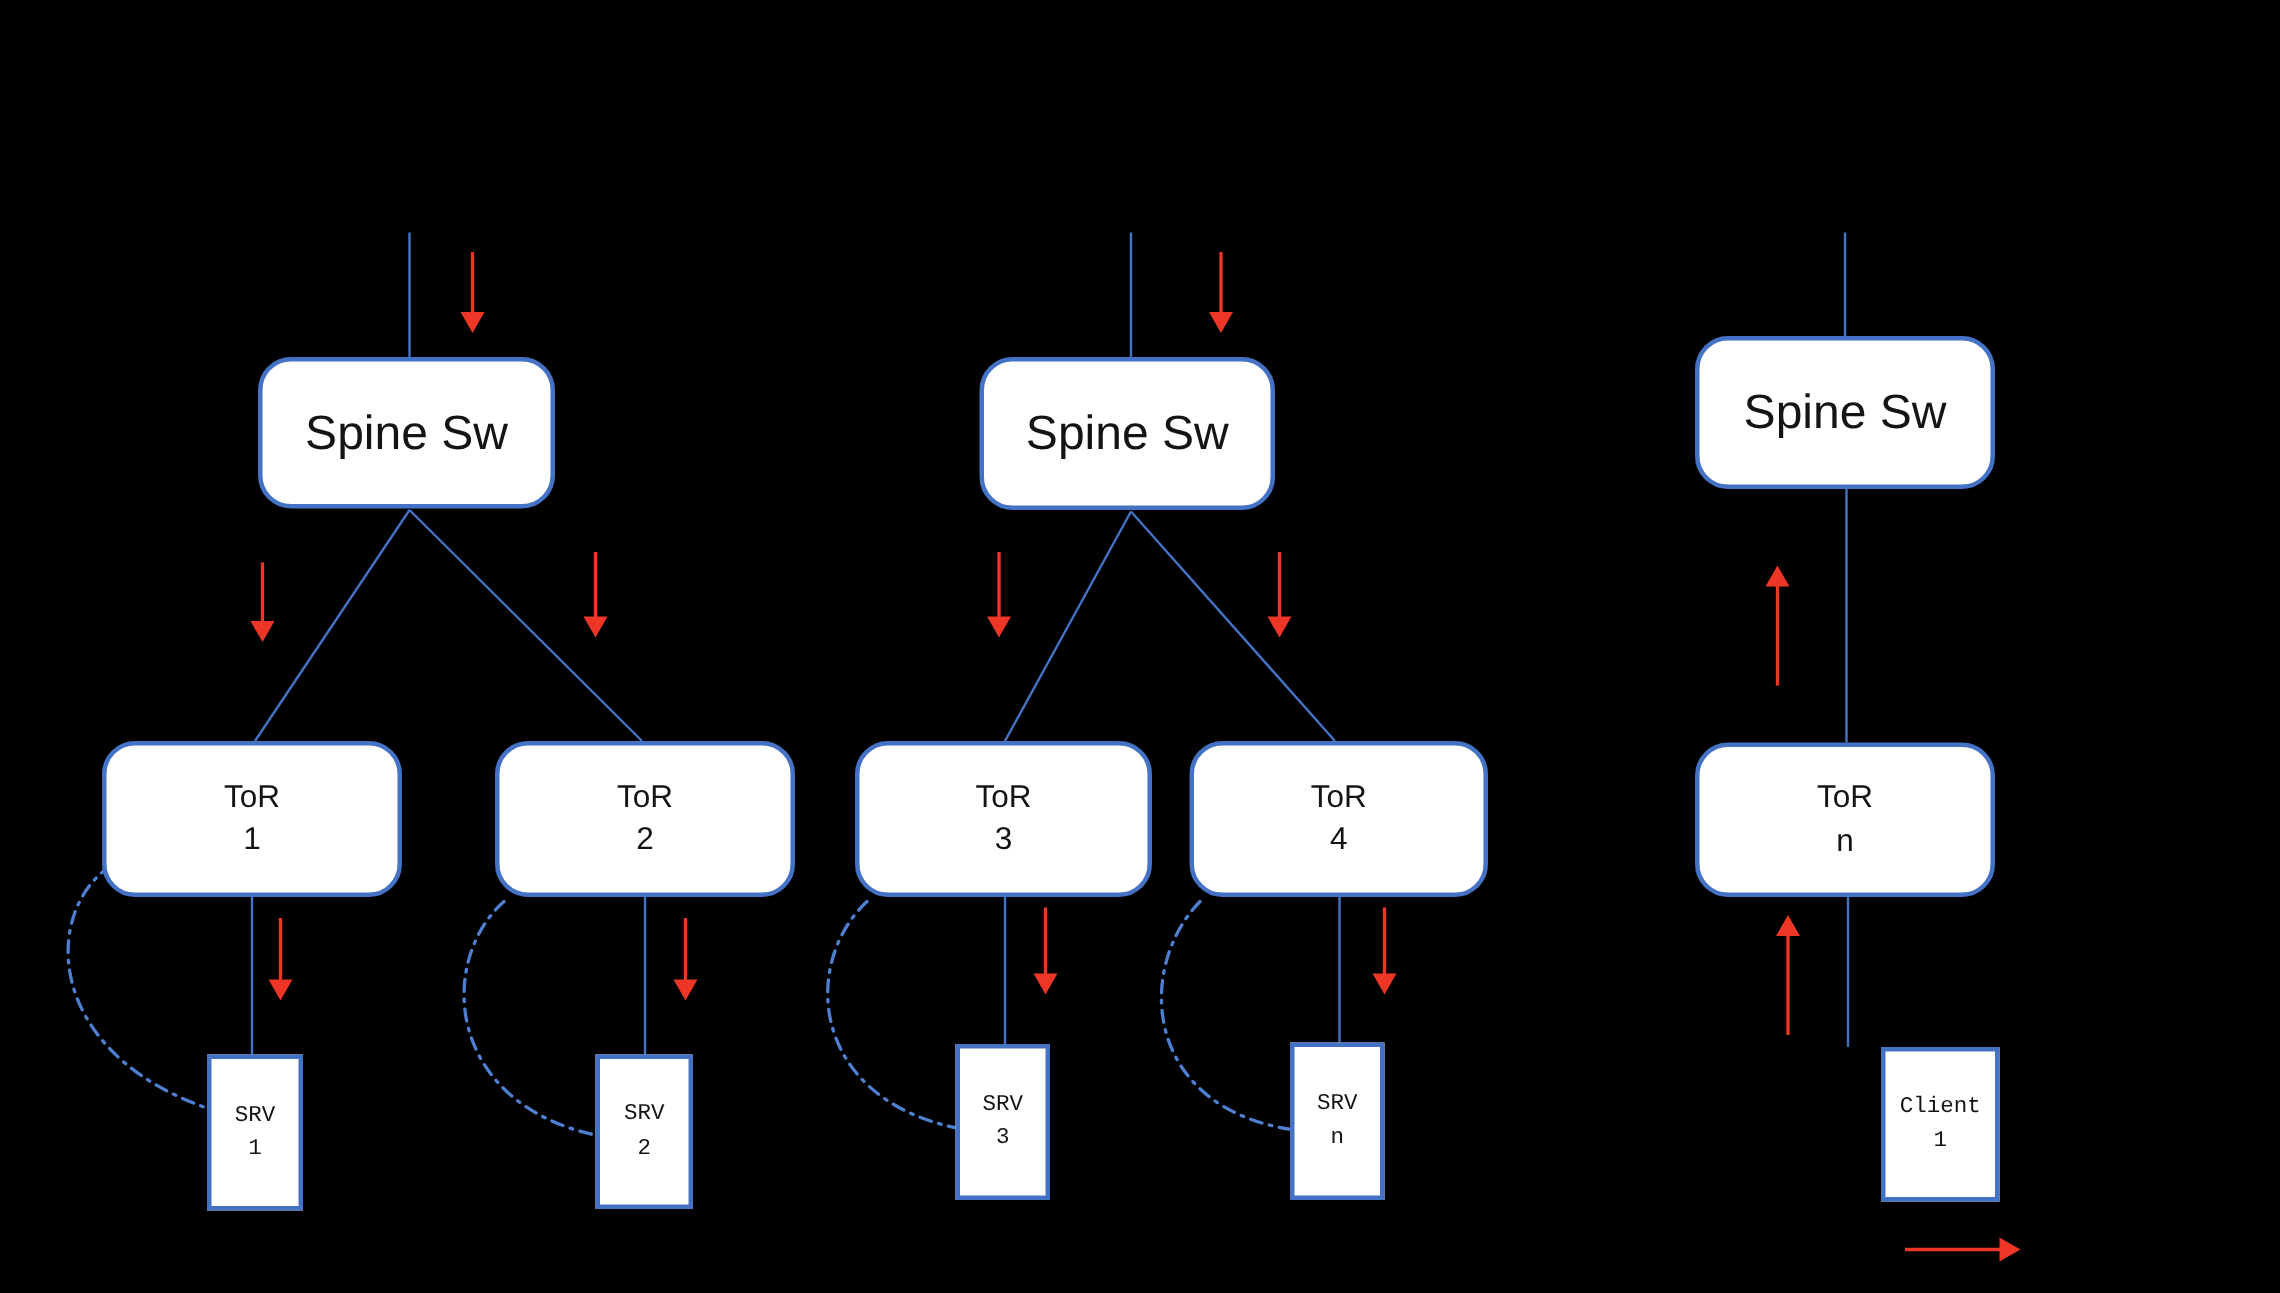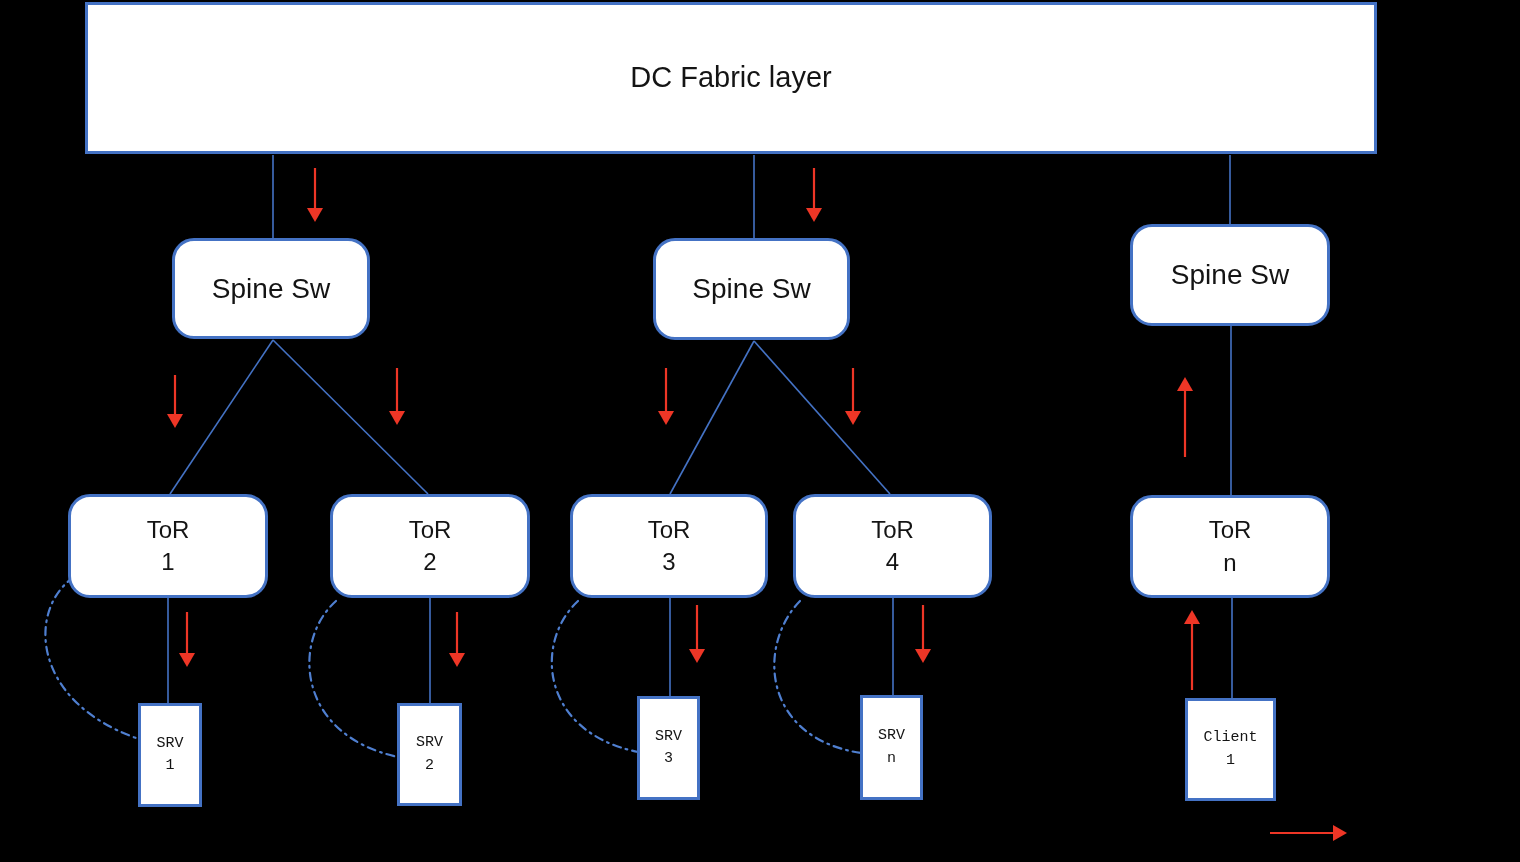--- a/index.html
+++ b/index.html
@@ -25,36 +25,36 @@
     background:var(--fill);
     border:3px solid var(--accent);
     box-sizing:border-box;
     display:flex;flex-direction:column;
     align-items:center;justify-content:center;
     text-align:center;
     line-height:1.35;
   }
   .fabric{left:85px;top:2px;width:1292px;height:152px;font-size:29px;}
   .rounded{border-radius:22px;}
-  .spine{font-size:28px;}
+  .spine{font-size:32px;}
   #spine-1{left:172px;top:238px;width:198px;height:101px;}
   #spine-2{left:653px;top:238px;width:197px;height:102px;}
   #spine-3{left:1130px;top:224px;width:200px;height:102px;}
-  .tor{font-size:24px;}
+  .tor{font-size:21px;}
   #tor-1{left:68px;top:494px;width:200px;height:104px;}
   #tor-2{left:330px;top:494px;width:200px;height:104px;}
   #tor-3{left:570px;top:494px;width:198px;height:104px;}
   #tor-4{left:793px;top:494px;width:199px;height:104px;}
   #tor-n{left:1130px;top:495px;width:200px;height:103px;}
   .endpoint{font-size:15px;line-height:1.5;border-width:3px;font-family:Liberation Mono, monospace;}
   #srv-1{left:138px;top:703px;width:64px;height:104px;}
   #srv-2{left:397px;top:703px;width:65px;height:103px;}
   #srv-3{left:637px;top:696px;width:63px;height:104px;}
   #srv-n{left:860px;top:695px;width:63px;height:105px;}
-  #client-1{left:1185px;top:698px;width:91px;height:103px;}
+  #client-1{left:1254px;top:698px;width:79px;height:103px;}
   .lbl{display:block;}
 </style>
 </head>
 <body>
 
 <div id="canvas">
 
   <svg id="connector-layer" width="1520" height="862" viewBox="0 0 1520 862" xmlns="http://www.w3.org/2000/svg">
 
     <g stroke="#4472C4" stroke-width="1.6" fill="none">
@@ -129,23 +129,20 @@
         <line x1="1192" y1="690" x2="1192" y2="621"></line>
           <polygon points="1184,624 1200,624 1192,610" stroke="none"></polygon>
       </g>
       <g>
         <line x1="1270" y1="833" x2="1336" y2="833"></line>
           <polygon points="1333,825 1333,841 1347,833" stroke="none"></polygon>
       </g>
     </g>
   </svg>
 
-  <div class="node fabric">
-    <span class="lbl">DC Fabric layer</span>
-  </div>
 
   <div class="node rounded spine" id="spine-1">
     <span class="lbl">Spine Sw</span>
   </div>
   <div class="node rounded spine" id="spine-2">
     <span class="lbl">Spine Sw</span>
   </div>
   <div class="node rounded spine" id="spine-3">
     <span class="lbl">Spine Sw</span>
   </div>

